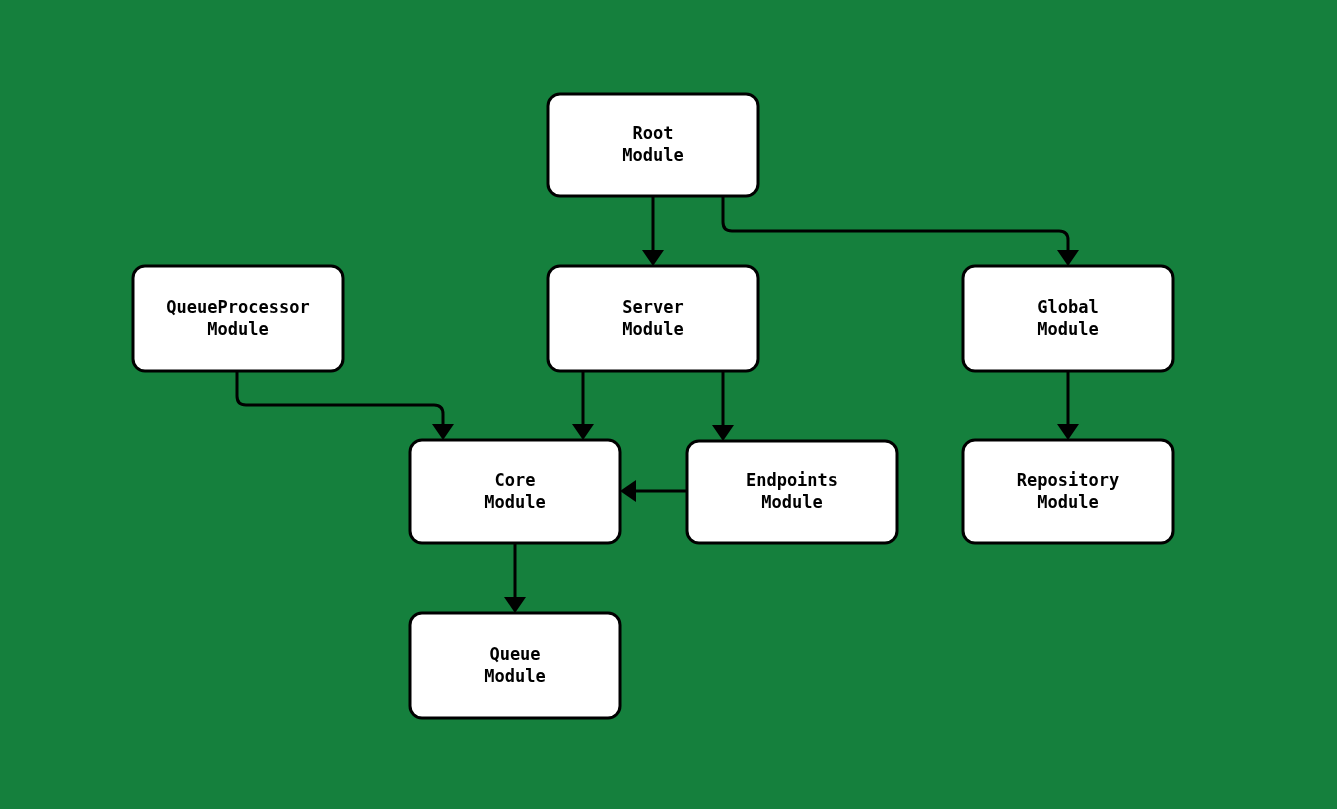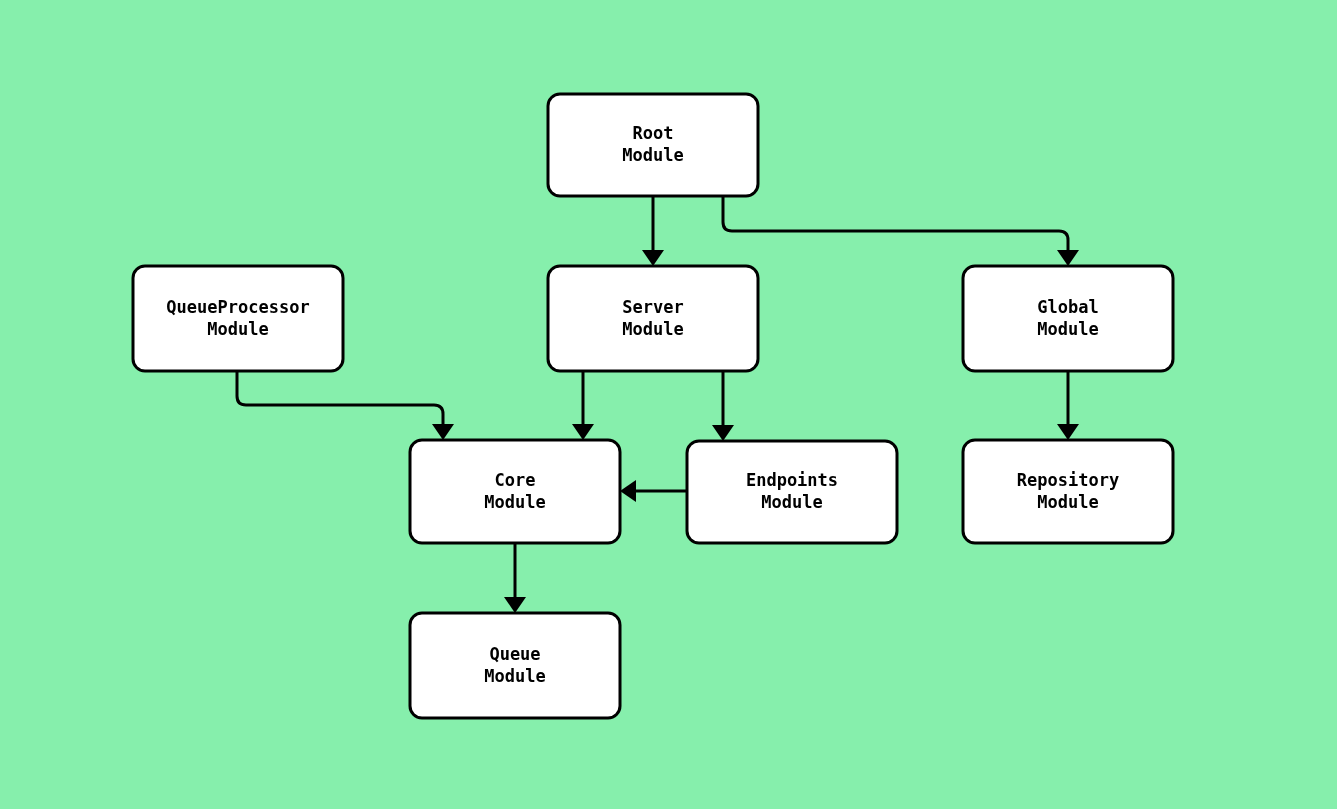--- a/index.html
+++ b/index.html
@@ -10,21 +10,21 @@
   body {
     width: 1337px;
     height: 809px;
     overflow: hidden;
     font-family: "DejaVu Sans Mono", monospace;
   }
   #diagram-root {
     position: relative;
     width: 1337px;
     height: 809px;
-    background: #86efac;
+    background: #15803d;
   }
   svg#module-graph {
     display: block;
     width: 1337px;
     height: 809px;
   }
   .node-box {
     fill: #ffffff;
     stroke: #000000;
     stroke-width: 3;

